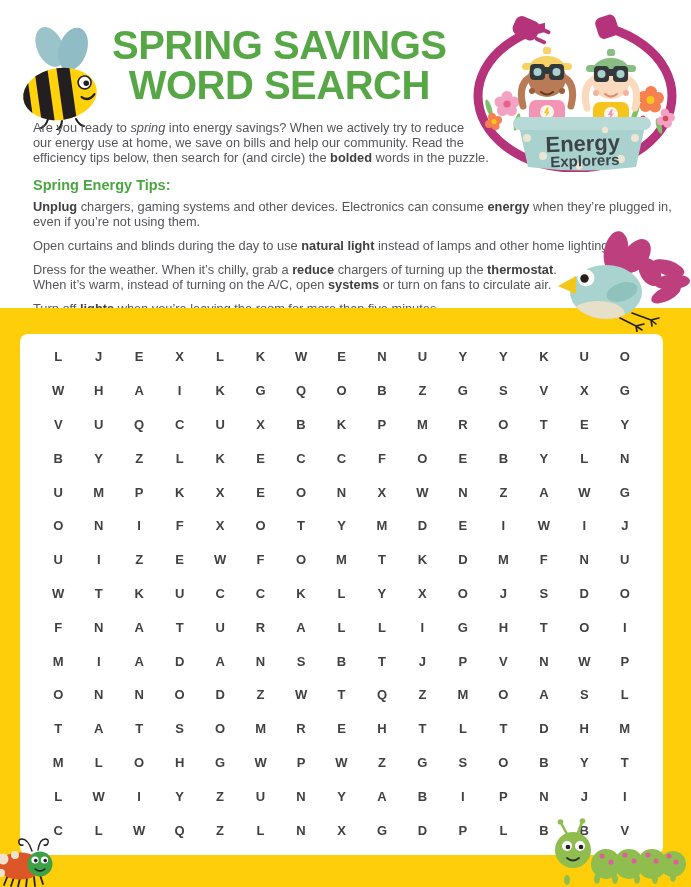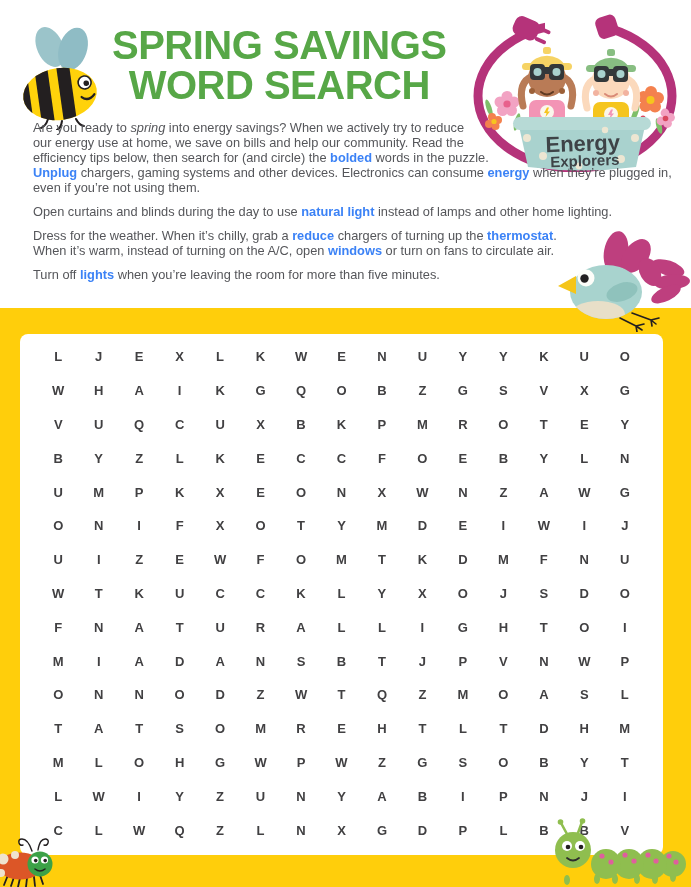--- a/index.html
+++ b/index.html
@@ -8,21 +8,21 @@
   
   #bee{position:absolute;left:10px;top:20px;width:100px;height:110px;}
   #title{position:absolute;left:112px;top:26px;font-size:40px;line-height:0.99;
          font-weight:bold;color:#57A747;letter-spacing:-0.5px;text-align:center;}
   #logo{position:absolute;left:459px;top:4px;width:230px;height:168px;}
   
   #textcol{position:absolute;left:33px;top:120px;width:650px;}
   .intro{font-size:12.8px;line-height:1.18;margin:0 0 1px 0;color:#55565A;}
   .tips-heading{font-size:14.5px;font-weight:bold;color:#4BA542;margin:12px 0 7px 0;}
   .tip{font-size:12.8px;line-height:1.16;margin:0 0 9px 0;color:#55565A;}
-  .b{font-weight:bold;color:#3b82f6;}
+  .b{font-weight:bold;color:#404040;}
   .i{font-style:italic;}
   
   #frame{position:absolute;left:0;top:308px;width:691px;height:579px;background:#FFCE0B;}
   #board{position:absolute;left:20px;top:334px;width:643px;height:521px;background:#FFFFFF;
          border-radius:8px;box-sizing:border-box;display:grid;
          grid-template-columns:repeat(15,1fr);grid-template-rows:repeat(15,1fr);
          padding:6px 18px 8px 18px;z-index:2;}
   .cell{display:flex;align-items:center;justify-content:center;
         font-size:13px;font-weight:600;color:#414042;}
   
@@ -180,24 +180,25 @@
         <circle cx="120" cy="162" r="3.4"></circle>
           <circle cx="146" cy="126" r="3.2"></circle>
       </g>
       <text x="124" y="147" text-anchor="middle" font-size="22" font-weight="bold" fill="#3E4347" transform="rotate(-2 124 147)" font-family="'Liberation Sans',sans-serif">Energy</text>
       <text x="126" y="162" text-anchor="middle" font-size="15" font-weight="bold" fill="#3E4347" transform="rotate(-2 126 162)" font-family="'Liberation Sans',sans-serif">Explorers</text>
     </g>
   </svg>
 
   <div id="textcol">
     <p class="intro"><span>Are you ready to </span><span class="i">spring</span><span> into energy savings? When we actively try to reduce</span><br><span>our energy use at home, we save on bills and help our community. Read the</span><br><span>efficiency tips below, then search for (and circle) the </span><span class="b">bolded</span><span> words in the puzzle.</span></p>
+    <div class="tips-heading">Spring Energy Tips:</div>
     <div>
         <p class="tip"><span class="b">Unplug</span><span> chargers, gaming systems and other devices. Electronics can consume </span><span class="b">energy</span><span> when they’re plugged in,</span><br><span>even if you’re not using them.</span></p>
         <p class="tip"><span>Open curtains and blinds during the day to use </span><span class="b">natural light</span><span> instead of lamps and other home lighting.</span></p>
-        <p class="tip"><span>Dress for the weather. When it’s chilly, grab a </span><span class="b">reduce</span><span> chargers of turning up the </span><span class="b">thermostat</span><span>.</span><br><span>When it’s warm, instead of turning on the A/C, open </span><span class="b">windows</span><span> or turn on fans to circulate air.</span></p>
+        <p class="tip"><span>Dress for the weather. When it’s chilly, grab a </span><span class="b">reduce</span><span> chargers of turning up the </span><span class="b">thermostat</span><span>.</span><br><span>When it’s warm, instead of turning on the A/C, open </span><span class="b">systems</span><span> or turn on fans to circulate air.</span></p>
         <p class="tip"><span>Turn off </span><span class="b">lights</span><span> when you’re leaving the room for more than five minutes.</span></p>
       </div>
   </div>
 
   <svg id="bird" viewBox="0 0 134 104">
     <g fill="#BE3F7E">
       <ellipse cx="112" cy="40" rx="17" ry="7.5" transform="rotate(18 112 40)"></ellipse>
       <ellipse cx="116" cy="54" rx="18" ry="7.5" transform="rotate(-4 116 54)"></ellipse>
       <ellipse cx="110" cy="66" rx="16" ry="7" transform="rotate(-26 110 66)"></ellipse>
     </g>

